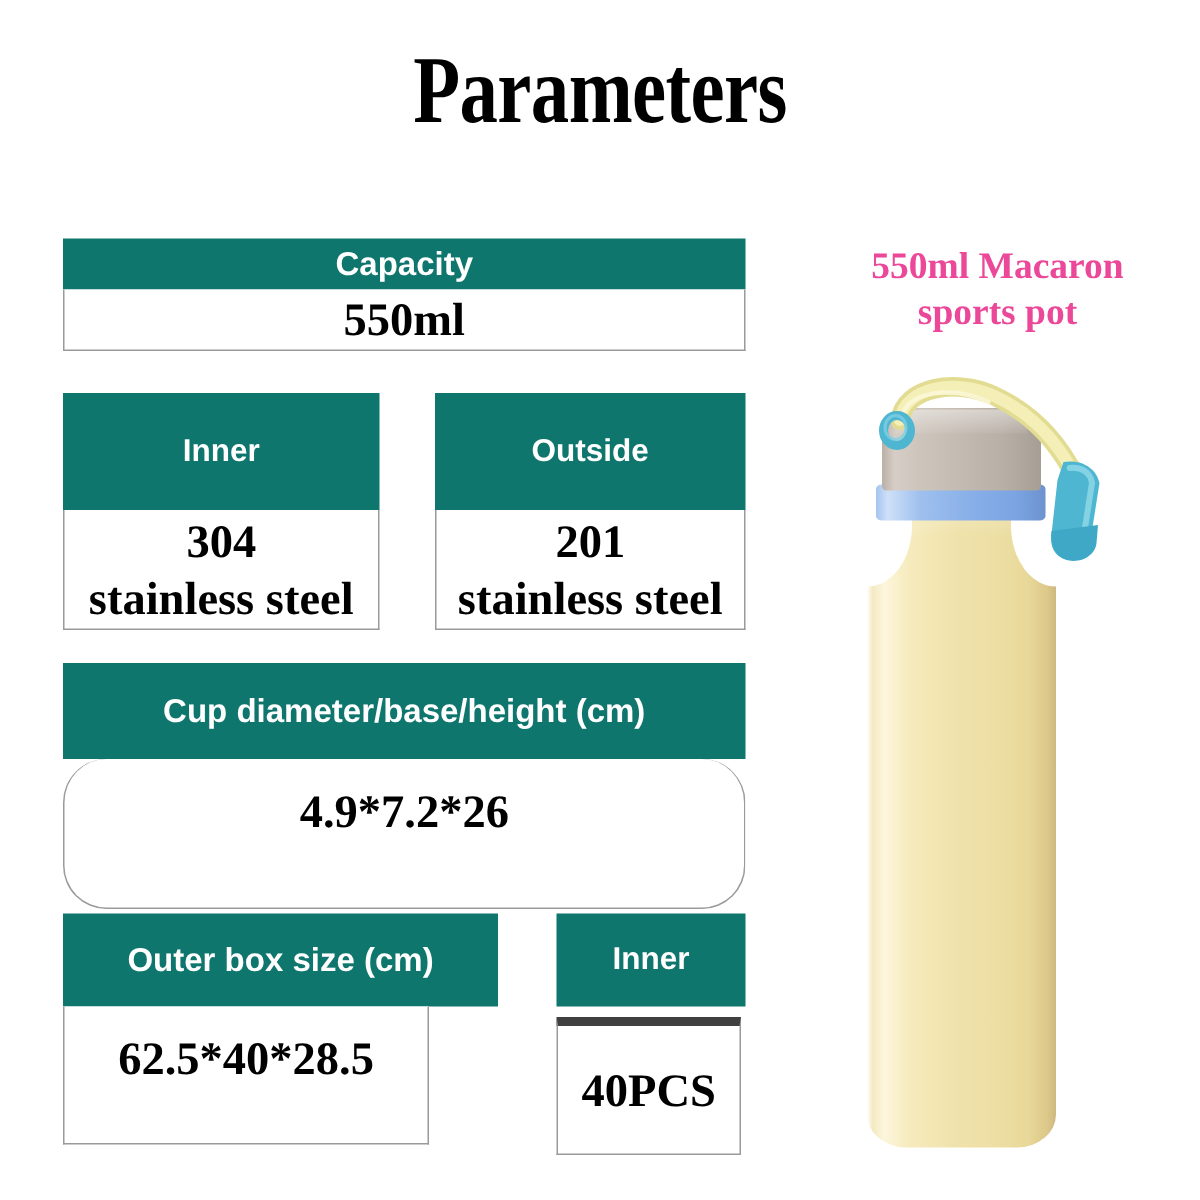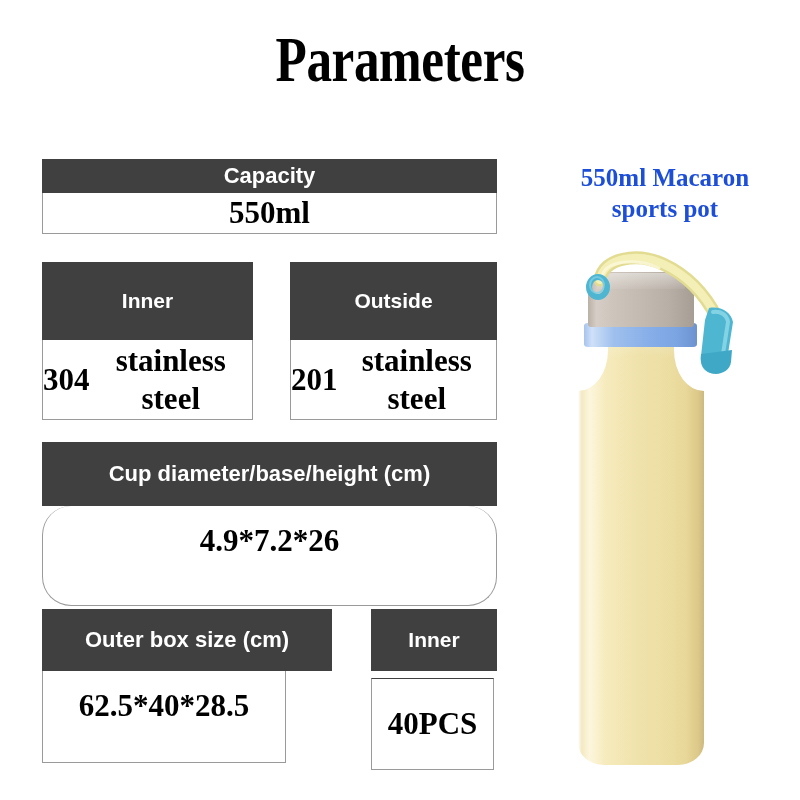--- a/index.html
+++ b/index.html
@@ -39,21 +39,21 @@
     transform: scaleX(0.80);
     transform-origin: 50% 50%;
     white-space: nowrap;
   }
 
   
   .spec-block {
     position: absolute;
   }
   .hdr {
-    background: #404040;
+    background: #0f766e;
     color: #ffffff;
     font-family: "Liberation Sans", sans-serif;
     font-weight: bold;
     font-size: 21px;
     display: flex;
     align-items: center;
     justify-content: center;
     text-align: center;
     box-sizing: border-box;
     line-height: 1.15;
@@ -67,21 +67,21 @@
     font-weight: bold;
     font-size: 31px;
     display: flex;
     align-items: center;
     justify-content: center;
     text-align: center;
     box-sizing: border-box;
     line-height: 1.22;
   }
   .val.two-line {
-    flex-direction: row;
+    flex-direction: column;
     justify-content: center;
   }
   .val.top-align {
     align-items: flex-start;
     padding-top: 16px;
   }
 
   
   #block-capacity { left: 42px; top: 147px; width: 455px; }
   #block-capacity .hdr { width: 455px; height: 34px; font-size: 22px; }
@@ -103,34 +103,34 @@
   #block-cup .val { width: 455px; height: 100px; border-radius: 29px; }
 
   
   #block-outerbox { left: 42px; top: 597px; width: 290px; }
   #block-outerbox .hdr { width: 290px; height: 62px; font-size: 22px; }
   #block-outerbox .val { width: 244px; height: 92px; }
 
   
   #block-pcs { left: 371px; top: 597px; width: 126px; }
   #block-pcs .hdr { width: 126px; height: 62px; }
-  #block-pcs .val { width: 123px; height: 92px; border-top: 1px solid #404040; margin-top: 7px; }
+  #block-pcs .val { width: 123px; height: 92px; border-top: 6px solid #404040; margin-top: 7px; }
 
   
   #product-label {
     position: absolute;
     left: 540px;
     top: 150px;
     width: 250px;
     text-align: center;
     font-family: "Liberation Serif", serif;
     font-weight: bold;
     font-size: 25px;
     line-height: 31px;
-    color: #1d4ed8;
+    color: #ec4899;
   }
 
   
   #bottle {
     position: absolute;
     left: 545px;
     top: 238px;
     width: 215px;
     height: 525px;
   }

